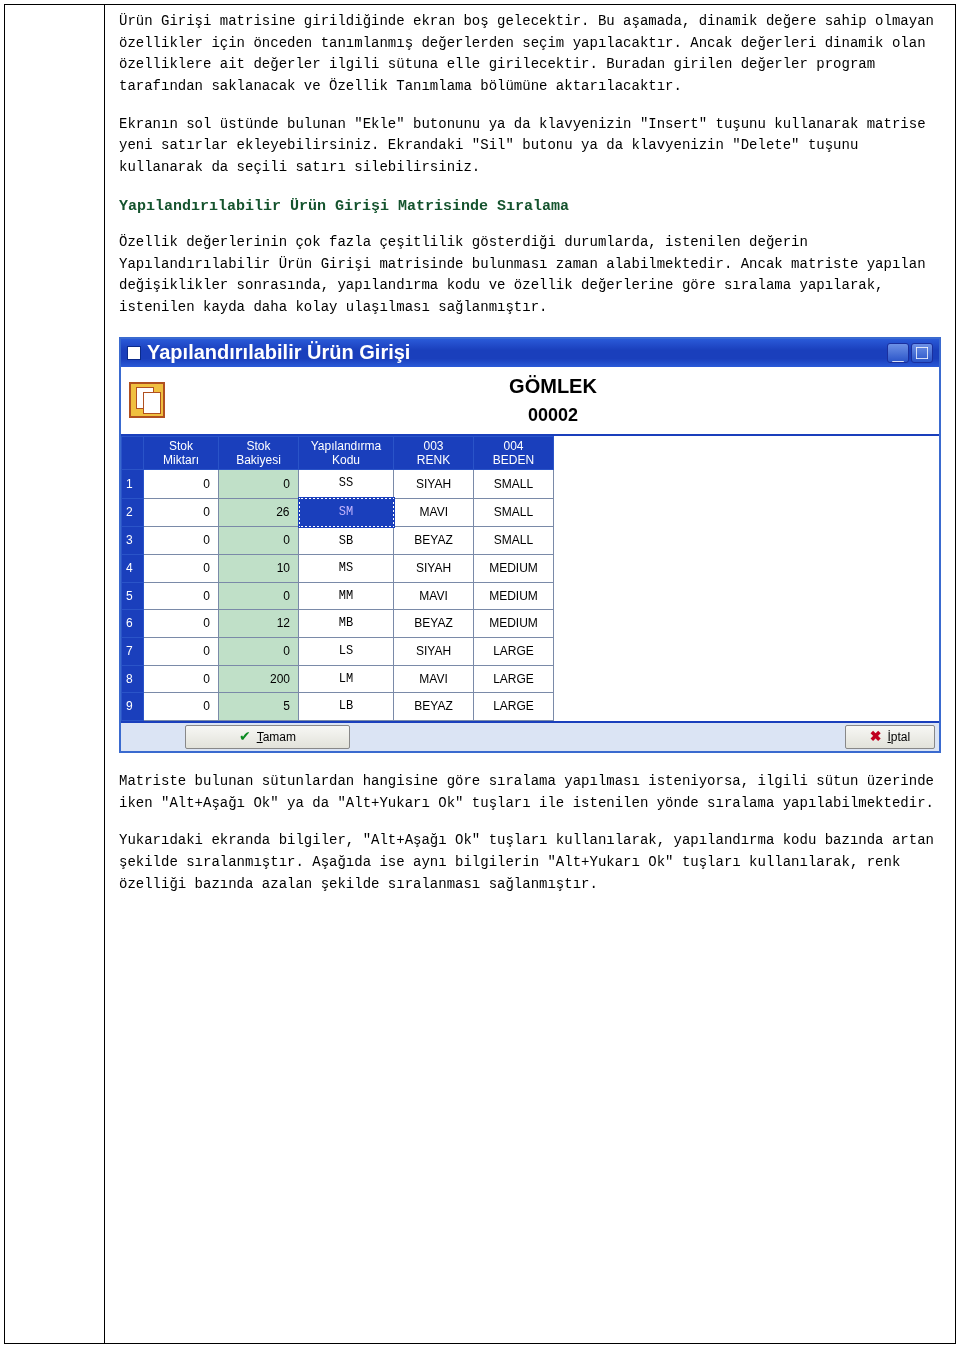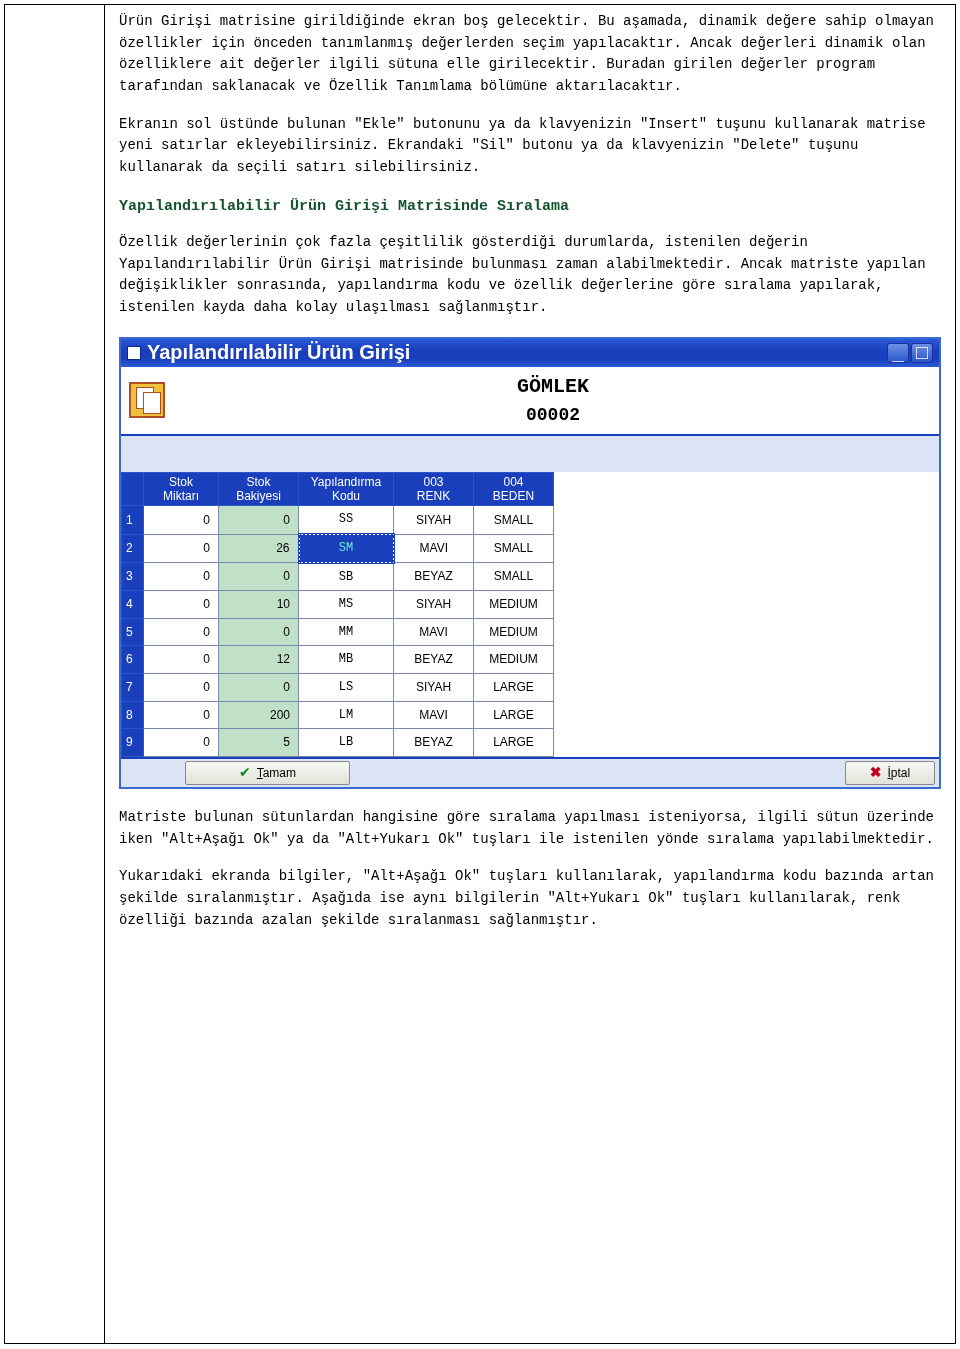--- a/index.html
+++ b/index.html
@@ -87,29 +87,28 @@
     content: "";
     position: absolute;
     background: #fff;
     border: 1px solid #b05020;
   }
   .matrix-icon::before { top:3px; left:5px; width:16px; height:20px; }
   .matrix-icon::after { top:8px; left:12px; width:16px; height:20px; }
   .matrix-title-block {
     flex: 1;
     text-align: center;
-    font-family: Liberation Mono, monospace;
+    font-family: Liberation Sans, sans-serif;
     font-weight: bold;
   }
   .matrix-title-block .t1 { font-size: 20px; }
   .matrix-title-block .t2 { font-size: 18px; }
   .grid-area {
     background: #fff;
     padding: 0 0 0 0;
-    margin-top: 36px;
   }
   table.grid {
     border-collapse: collapse;
     font-family: Tahoma, Arial, sans-serif;
     font-size: 12px;
   }
   table.grid th {
     background: #1a3fbc;
     color: #fff;
     font-weight: normal;
@@ -131,21 +130,21 @@
     color: #fff;
     text-align: left;
     width: 22px;
     padding: 2px 4px;
     border: 1px solid #2a54c8;
   }
   table.grid td.green { background: #c0e0c8; }
   table.grid td.code { text-align: center; font-family:"Courier New",monospace; }
   table.grid td.code.sel {
     background: #1a3fbc;
-    color: #5eead4;
+    color: #c4b5fd;
     border: 2px dotted #fff;
     outline: 1px solid #1a3fbc;
   }
   table.grid td.attr { text-align: center; }
   .btn-bar {
     background: #dbe4f4;
     border-top: 2px solid #1a3fbc;
     display: flex;
     padding: 2px 4px;
   }

